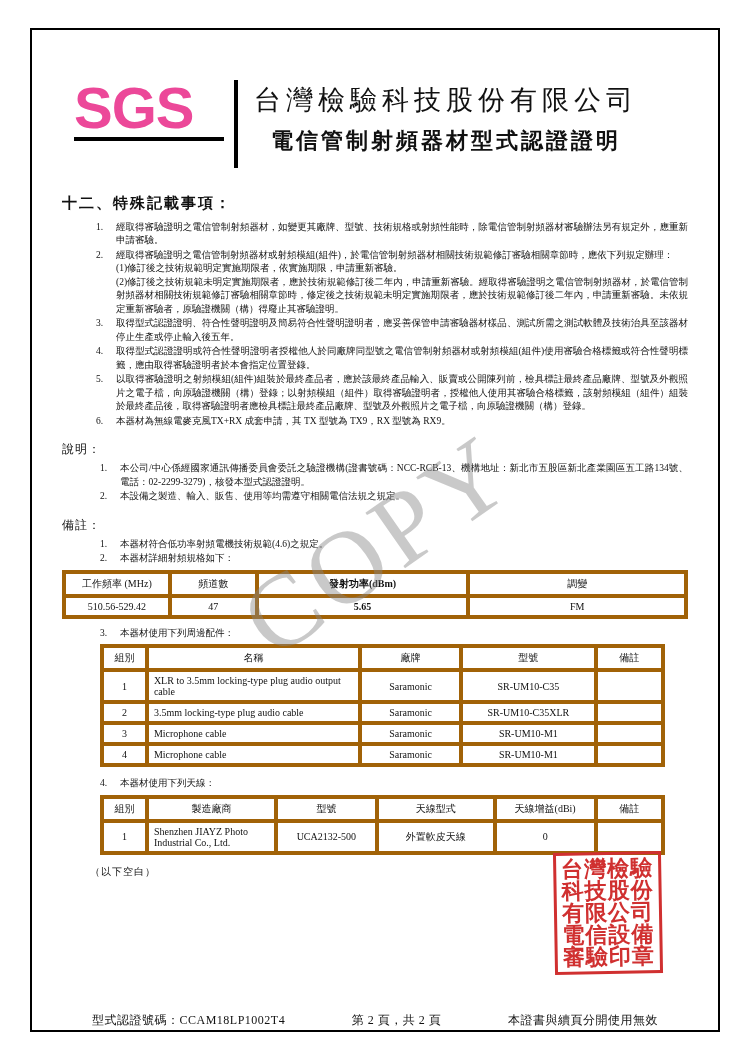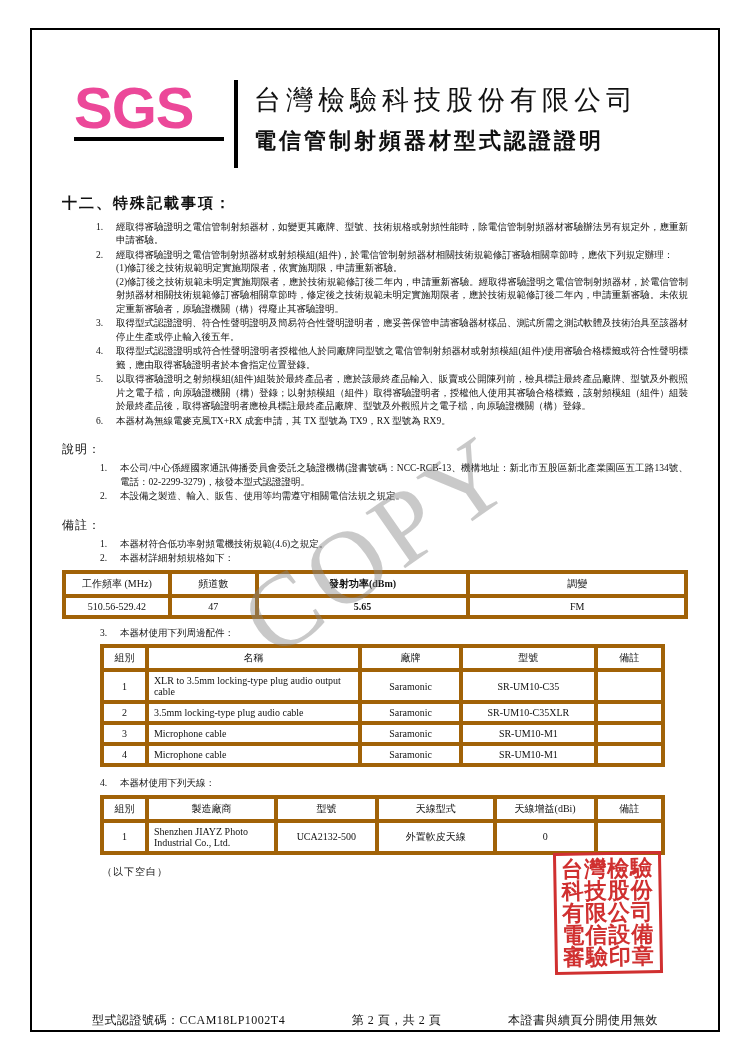--- a/index.html
+++ b/index.html
@@ -29,21 +29,21 @@
   
   .hdr { display:flex; align-items:flex-start; margin-top:50px; padding-left:12px; }
   .logo-col { display:flex; flex-direction:column; width:150px; }
   .sgs {
     font-family:"Liberation Sans","DejaVu Sans",sans-serif;
     font-weight:bold; font-size:58px; line-height:0.95;
     color:#ec4899; letter-spacing:-1px; text-align:left;
   }
   .logo-underline { height:4px; background:#000; width:100%; margin-top:2px; }
   .vbar { width:4px; background:#000; height:88px; margin:0 16px 0 10px; }
-  .titles { padding-top:2px; }
+  .titles { padding-top:2px;text-align:center; }
   .company { font-size:27px; letter-spacing:5px; }
   .doc-title { font-size:22px; font-weight:bold; letter-spacing:3px; margin-top:8px; }
   
   .sec-title { font-size:15px; font-weight:bold; letter-spacing:2px; margin:26px 0 8px 0; }
   .list { margin-left:34px; }
   .li { display:flex; font-size:9.5px; line-height:1.42; margin:1px 0; }
   .li .num { flex:0 0 16px; text-align:left; margin-right:4px; }
   .li .txt { flex:1; white-space:pre-line; text-align:justify; }
   .blk-title { font-size:12px; letter-spacing:1px; margin:13px 0 4px 0; }
   .blk .list { margin-left:38px; }
@@ -63,21 +63,21 @@
   .acc-tbl th:nth-child(4), .acc-tbl td:nth-child(4){ width:24%; }
   .acc-tbl th:nth-child(5), .acc-tbl td:nth-child(5){ width:12%; }
   .acc-tbl td:nth-child(2){ text-align:left; }
   .ant-tbl th:nth-child(1), .ant-tbl td:nth-child(1){ width:8%; }
   .ant-tbl th:nth-child(2), .ant-tbl td:nth-child(2){ width:23%; }
   .ant-tbl th:nth-child(3), .ant-tbl td:nth-child(3){ width:18%; }
   .ant-tbl th:nth-child(4), .ant-tbl td:nth-child(4){ width:21%; }
   .ant-tbl th:nth-child(5), .ant-tbl td:nth-child(5){ width:18%; }
   .ant-tbl th:nth-child(6), .ant-tbl td:nth-child(6){ width:12%; }
   .ant-tbl td:nth-child(2){ text-align:left; }
-  .blank-note { font-size:10px; margin-left:40px; margin-top:2px; letter-spacing:1px; }
+  .blank-note { font-size:10px; margin-left:28px; margin-top:2px; letter-spacing:1px; }
   
   .stamp {
     position:absolute; right:56px; top:822px; z-index:7;
     border:3px solid #d03030; color:#d03030;
     padding:3px 5px; text-align:center;
     transform:rotate(-1deg);
     background:rgba(255,255,255,0);
   }
   .stamp-line {
     font-size:22px; font-weight:bold; line-height:1.0;

